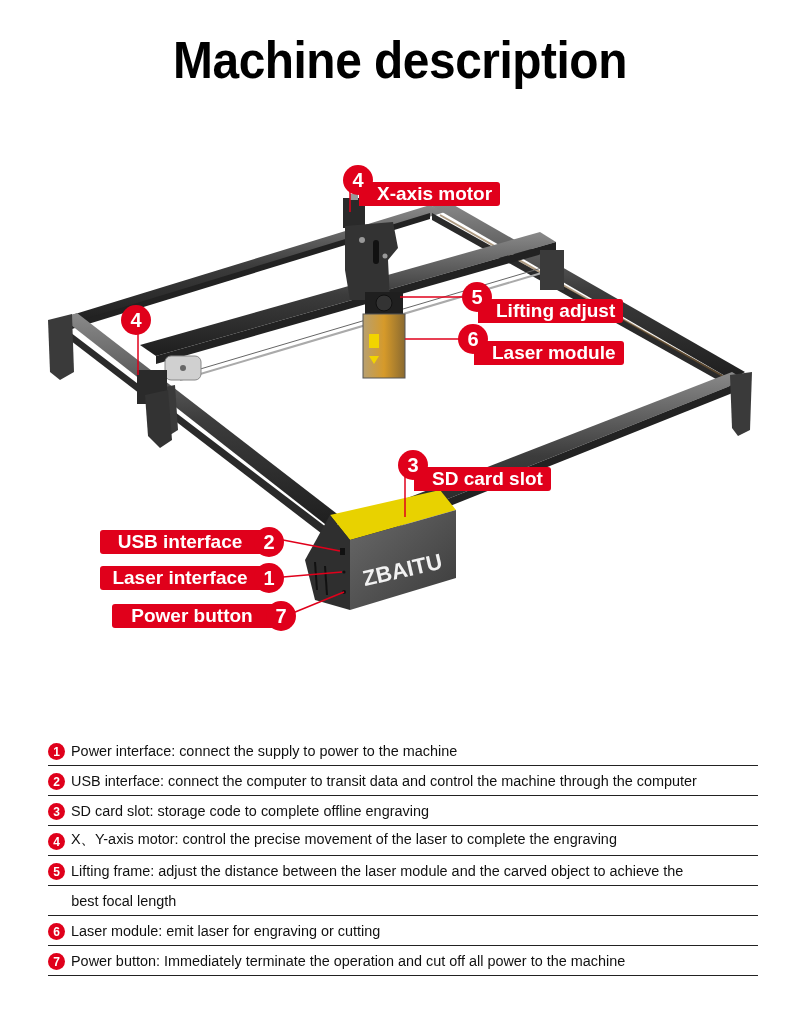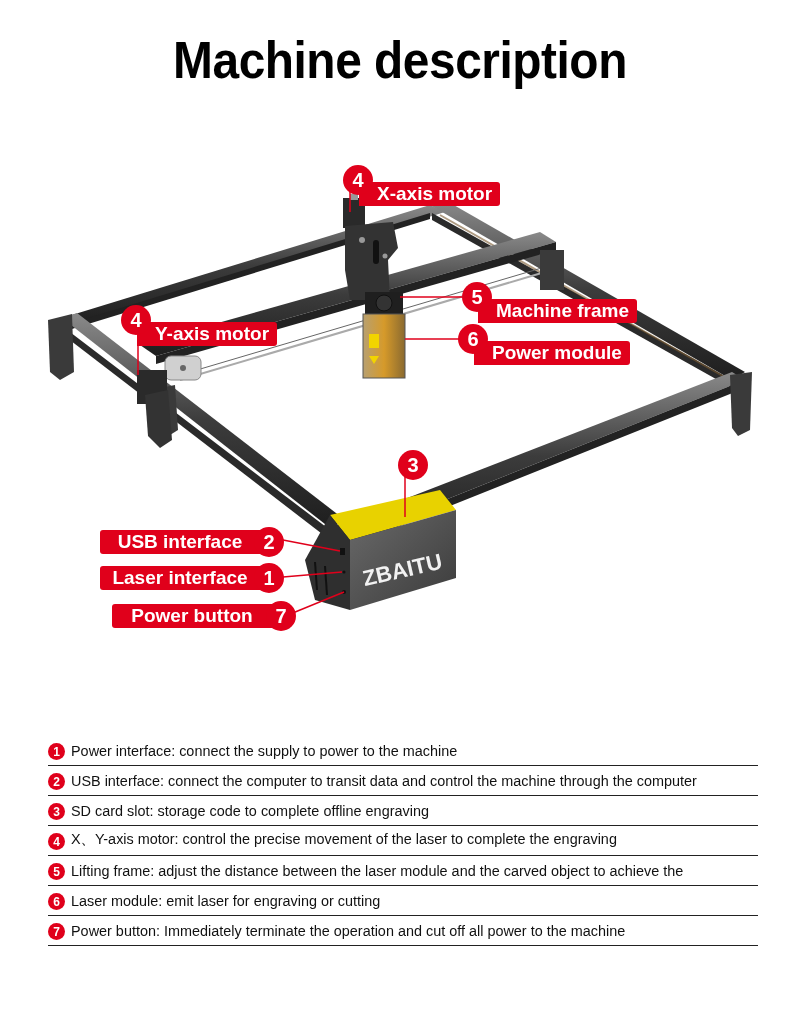--- a/index.html
+++ b/index.html
@@ -139,32 +139,32 @@
     <line x1="283" y1="617" x2="344" y2="592"></line>
   </g>
 </svg>
 
 <div class="callout left" style="left:343px; top:168px;">
   <span class="num">4</span>
   <span class="bar">X-axis motor</span>
 </div>
 <div class="callout left" style="left:462px; top:285px;">
   <span class="num">5</span>
-  <span class="bar">Machine frame</span>
+  <span class="bar">Lifting adjust</span>
 </div>
 <div class="callout left" style="left:121px; top:308px;">
   <span class="num">4</span>
-  <span class="bar">Y-axis motor</span>
 </div>
 <div class="callout left" style="left:458px; top:327px;">
   <span class="num">6</span>
-  <span class="bar">Power module</span>
+  <span class="bar">Laser module</span>
 </div>
 <div class="callout left" style="left:398px; top:453px;">
   <span class="num">3</span>
+  <span class="bar">SD card slot</span>
 </div>
 <div class="callout right" style="left:100px; top:530px;">
   <span class="bar" style="width:140px">USB interface</span>
   <span class="num">2</span>
 </div>
 <div class="callout right" style="left:100px; top:566px;">
   <span class="bar" style="width:140px">Laser interface</span>
   <span class="num">1</span>
 </div>
 <div class="callout right" style="left:100px; top:604px;margin-left:12px;">
@@ -186,20 +186,23 @@
     <span class="txt">SD card slot: storage code to complete offline engraving</span>
   </div>
   <div class="desc-row">
     <span class="badge">4</span>
     <span class="txt">X、Y-axis motor: control the precise movement of the laser to complete the engraving</span>
   </div>
   <div class="desc-row">
     <span class="badge">5</span>
     <span class="txt">Lifting frame: adjust the distance between the laser module and the carved object to achieve the</span>
   </div>
+  <div class="desc-row cont">
+    <span class="txt">best focal length</span>
+  </div>
   <div class="desc-row">
     <span class="badge">6</span>
     <span class="txt">Laser module: emit laser for engraving or cutting</span>
   </div>
   <div class="desc-row">
     <span class="badge">7</span>
     <span class="txt">Power button: Immediately terminate the operation and cut off all power to the machine</span>
   </div>
 </div>
 

